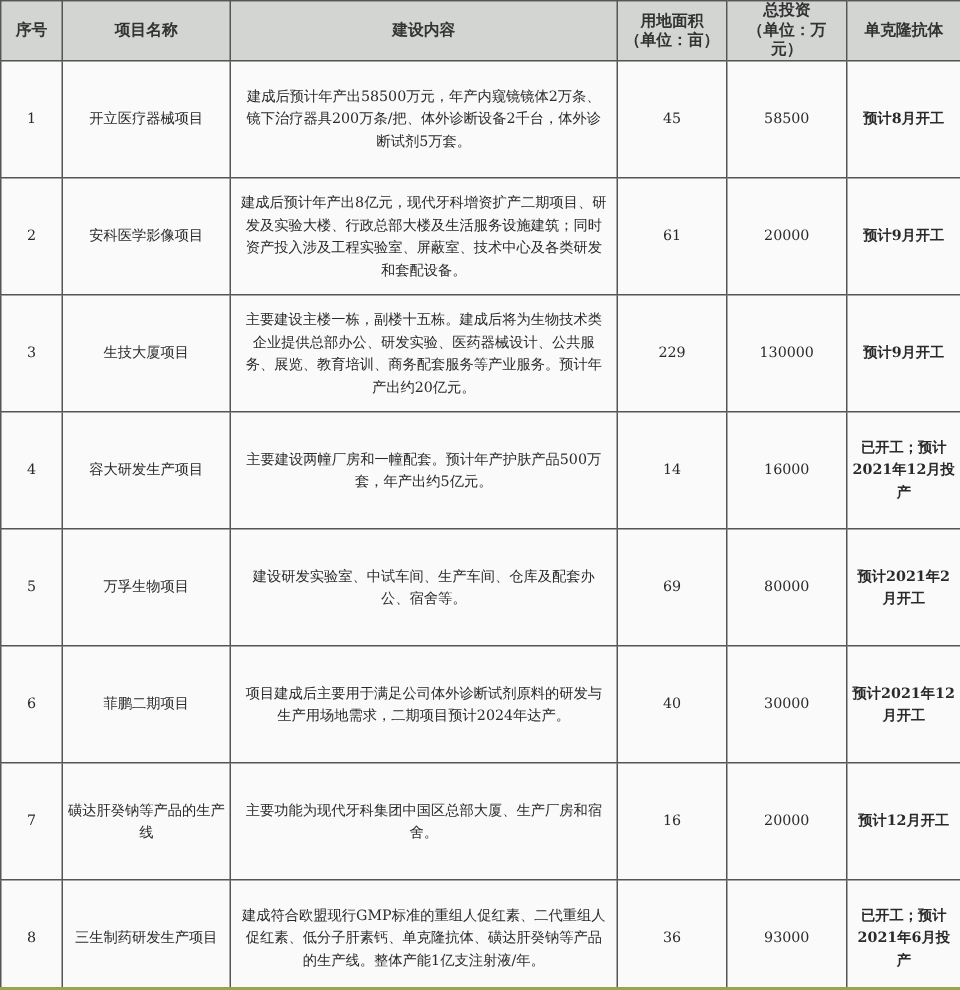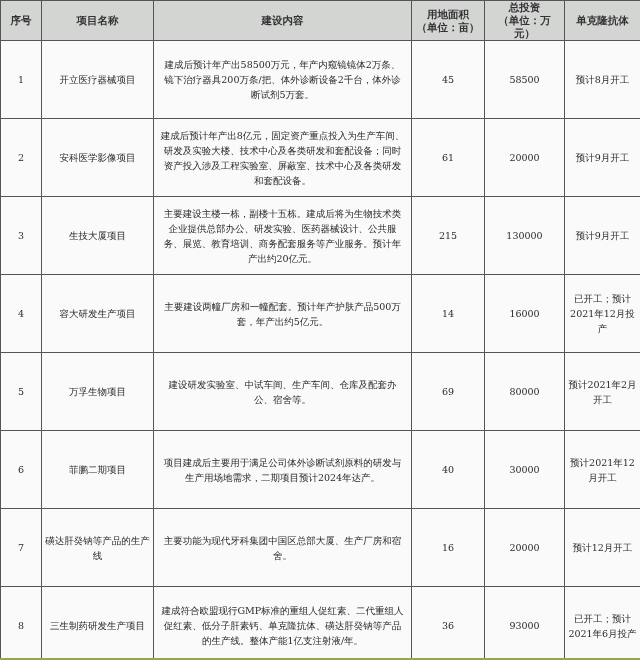--- a/index.html
+++ b/index.html
@@ -3,21 +3,21 @@
 <meta charset="utf-8">
 <style>
   html, body { margin: 0; padding: 0; background: #f6f6f4; }
   body { width: 640px; height: 660px; overflow: hidden; font-family: "DejaVu Serif", "Liberation Serif", serif; color: #2a2a2a; }
   table { border-collapse: collapse; table-layout: fixed; width: 640px; position: absolute; left: 0; top: 0; }
   td, th { border: 1px solid #555; text-align: center; vertical-align: middle; padding: 0 3px; }
   th { background: #d3d5d3; font-weight: bold; font-size: 10.5px; height: 33px; line-height: 13px; color: #333; }
   tr.row td { height: 77px; font-size: 9.5px; line-height: 15px; background: #fafafa; }
   td.content { text-align: center; padding: 0 6px; }
   td.num { font-size: 10px; }
-  td.status { font-size: 9.5px; line-height: 14px; }
+  td.status { font-size: 9.5px; line-height: 14px; font-weight: bold; }
   .bottom-strip { position: absolute; left: 0; top: 658px; width: 640px; height: 2px; background: #9aa44a; }
 </style>
 </head>
 <body>
 
 <table>
   <colgroup>
     <col style="width:41px">
     <col style="width:112px">
     <col style="width:258px">
@@ -46,30 +46,30 @@
       <td>1</td>
       <td>开立医疗器械项目</td>
       <td class="content">建成后预计年产出58500万元，年产内窥镜镜体2万条、镜下治疗器具200万条/把、体外诊断设备2千台，体外诊断试剂5万套。</td>
       <td class="num">45</td>
       <td class="num">58500</td>
       <td class="status">预计8月开工</td>
     </tr>
     <tr class="row">
       <td>2</td>
       <td>安科医学影像项目</td>
-      <td class="content">建成后预计年产出8亿元，固定资产重点投入为生产车间、研发及实验大楼、技术中心及各类研发和套配设备；同时资产投入涉及工程实验室、屏蔽室、技术中心及各类研发和套配设备。</td>
+      <td class="content">建成后预计年产出8亿元，现代牙科增资扩产二期项目、研发及实验大楼、行政总部大楼及生活服务设施建筑；同时资产投入涉及工程实验室、屏蔽室、技术中心及各类研发和套配设备。</td>
       <td class="num">61</td>
       <td class="num">20000</td>
       <td class="status">预计9月开工</td>
     </tr>
     <tr class="row">
       <td>3</td>
       <td>生技大厦项目</td>
       <td class="content">主要建设主楼一栋，副楼十五栋。建成后将为生物技术类企业提供总部办公、研发实验、医药器械设计、公共服务、展览、教育培训、商务配套服务等产业服务。预计年产出约20亿元。</td>
-      <td class="num">215</td>
+      <td class="num">229</td>
       <td class="num">130000</td>
       <td class="status">预计9月开工</td>
     </tr>
     <tr class="row">
       <td>4</td>
       <td>容大研发生产项目</td>
       <td class="content">主要建设两幢厂房和一幢配套。预计年产护肤产品500万套，年产出约5亿元。</td>
       <td class="num">14</td>
       <td class="num">16000</td>
       <td class="status">已开工；预计2021年12月投产</td>

